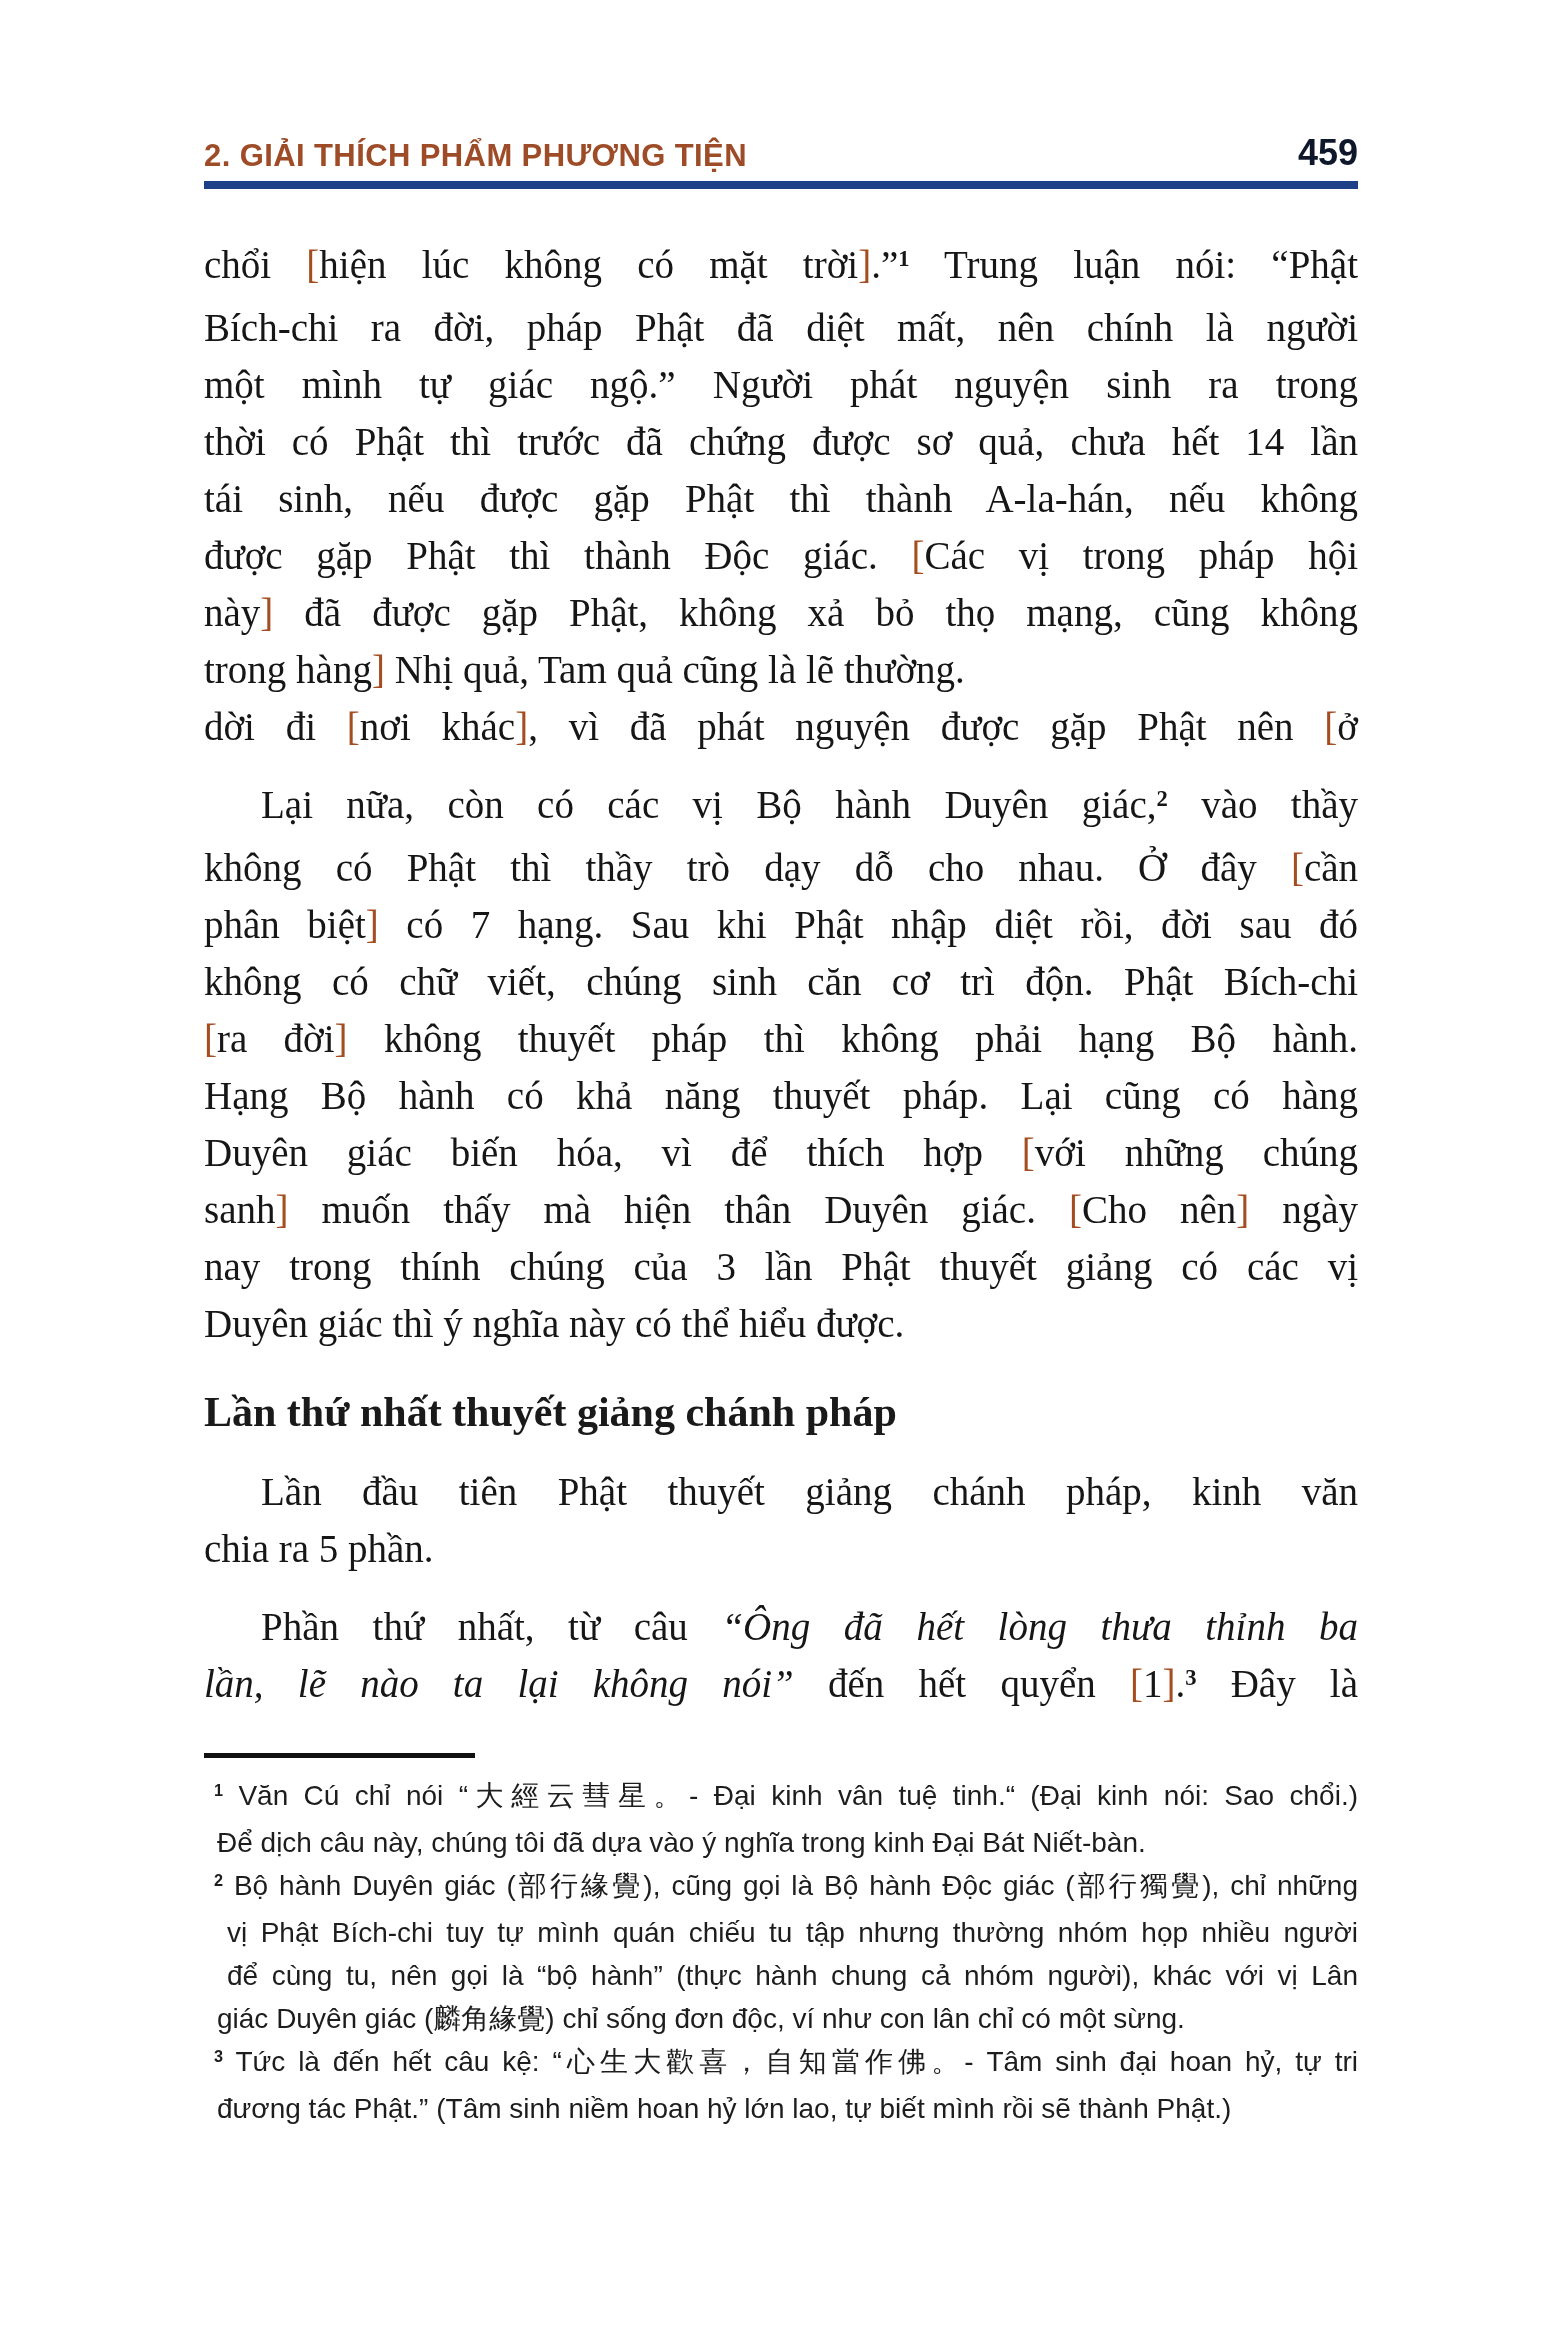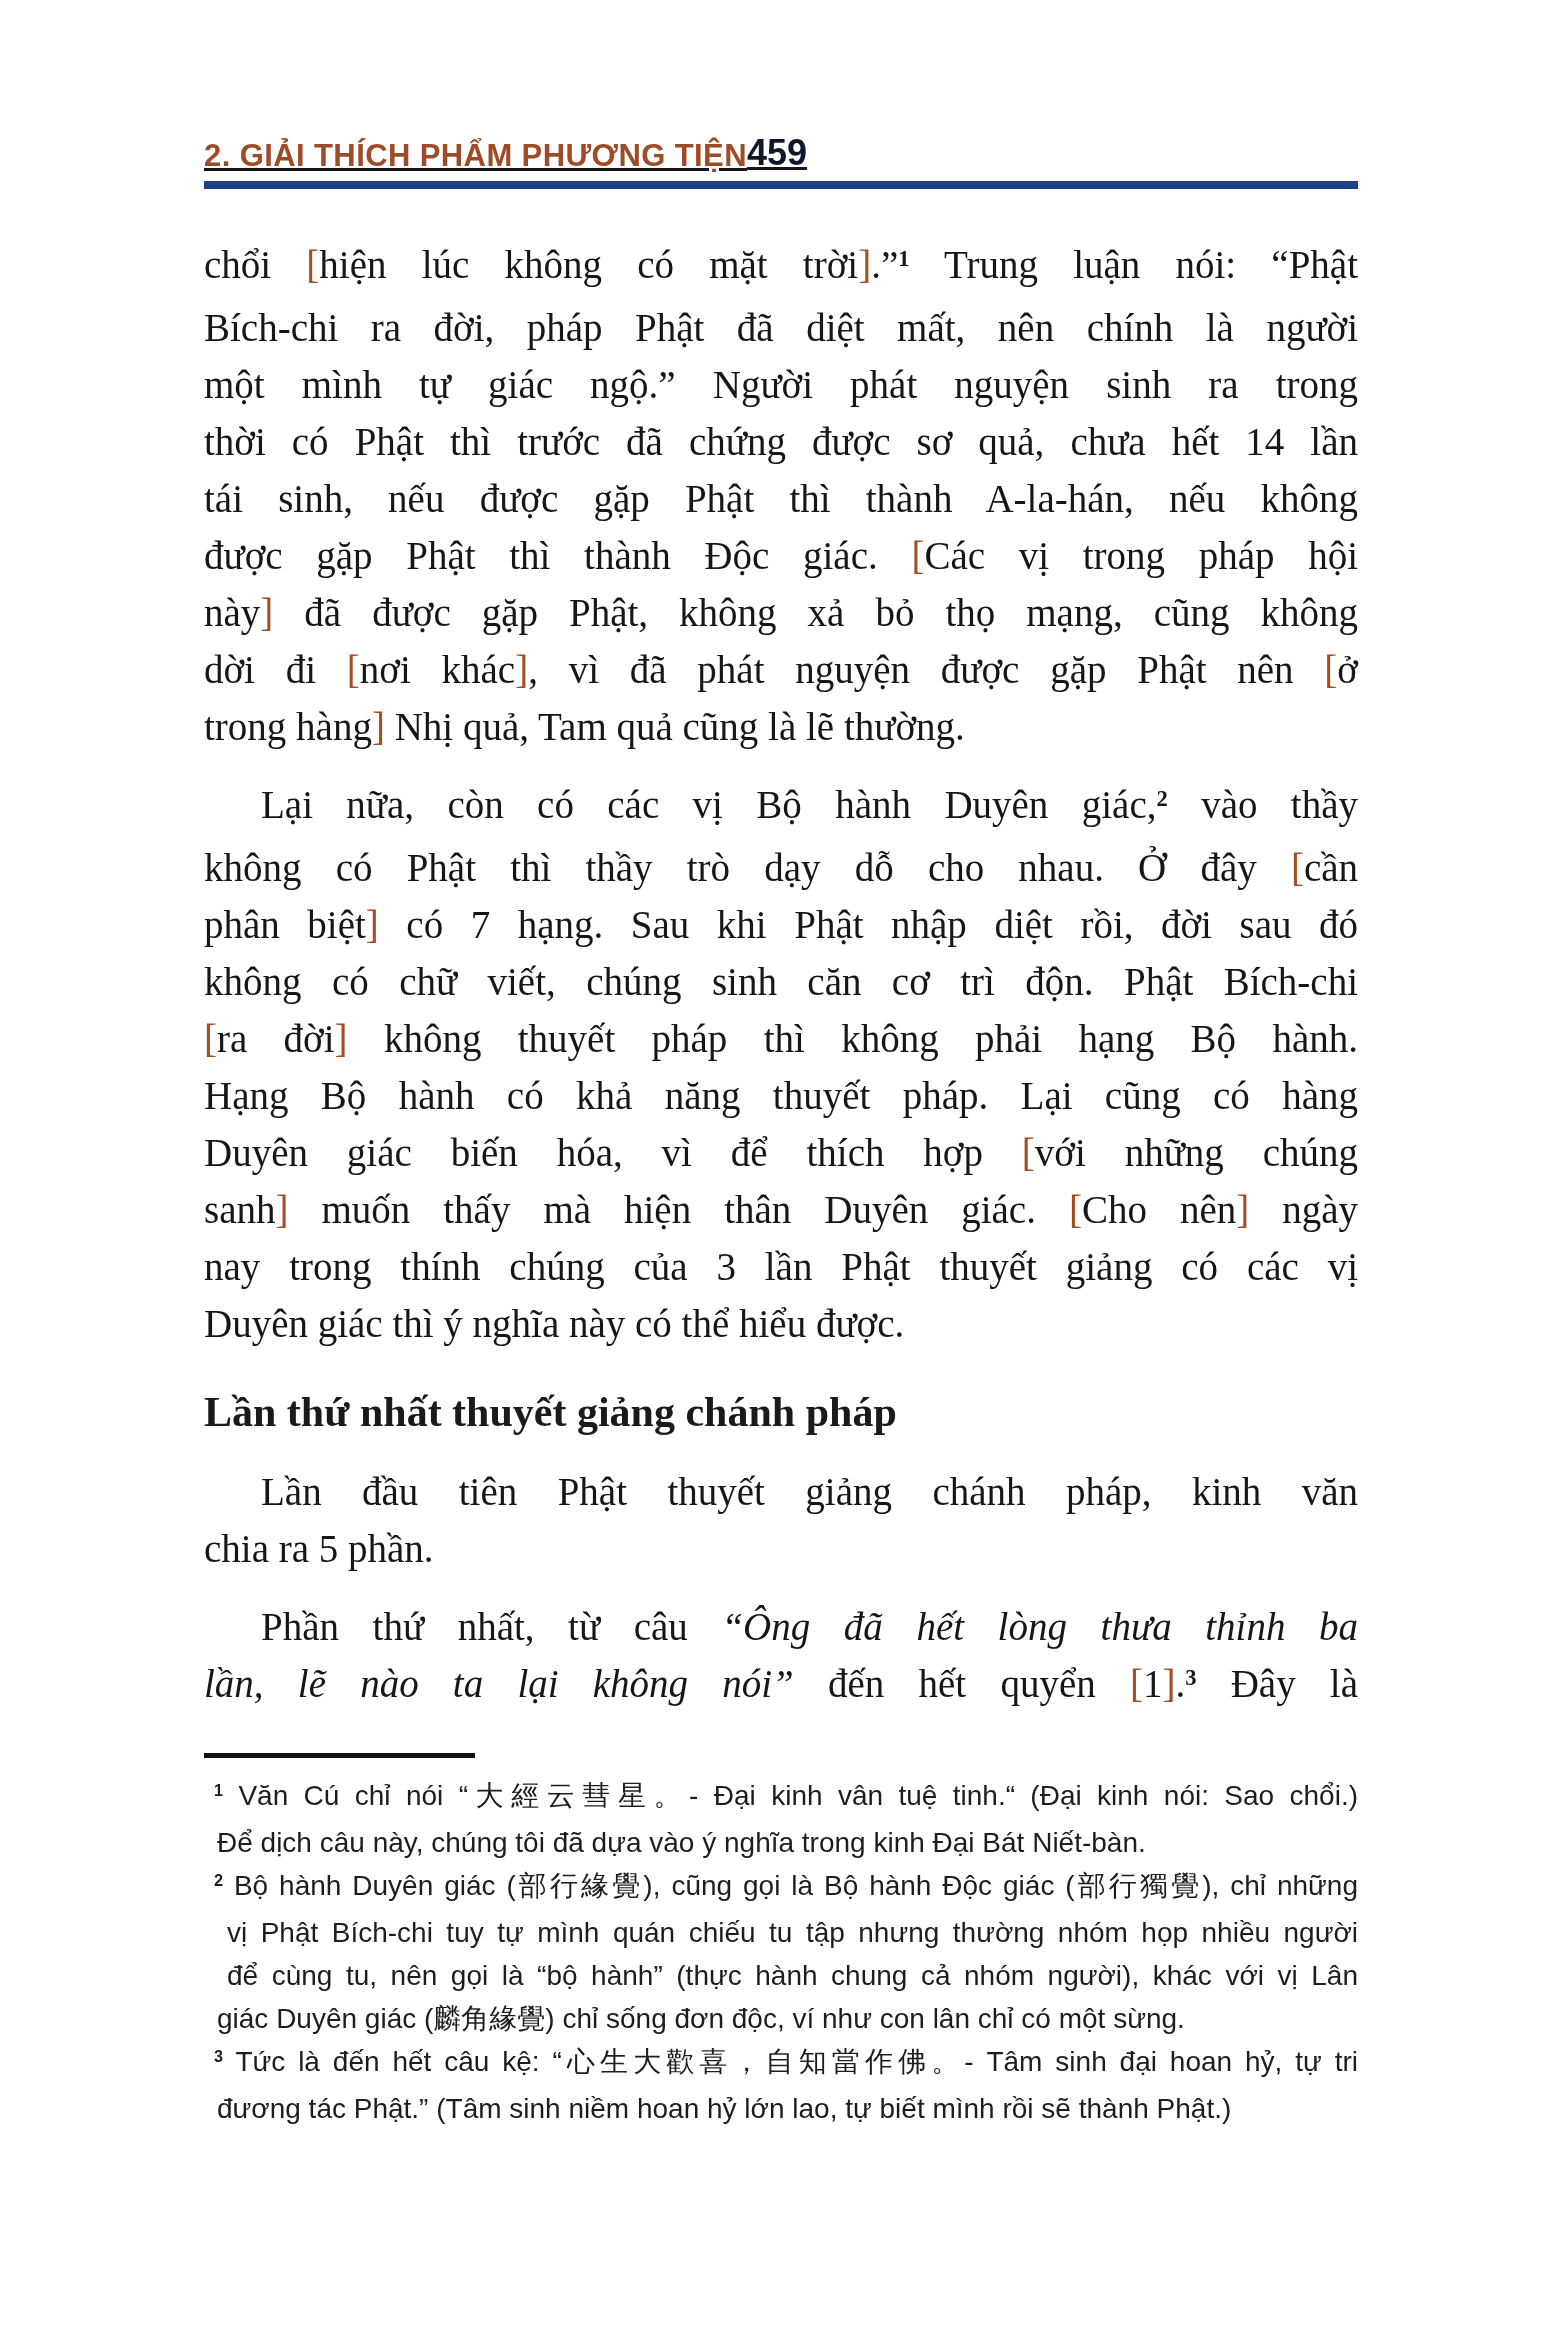--- a/index.html
+++ b/index.html
@@ -1,21 +1,21 @@
 <!DOCTYPE html>
 <html style="font-size:14px"><head>
 <meta charset="utf-8">
 <style>
   html,body{margin:0;padding:0;background:#e8e8e8;}
   .page{position:relative;width:1561px;height:2342px;background:#ffffff;margin:0 auto;
         font-family:"Liberation Serif","DejaVu Serif",serif;color:#161616;overflow:hidden;}
   .content{position:absolute;left:204px;top:127px;width:1154px;}
 
   
-  .hdr{display:flex;align-items:flex-end;height:47px;text-decoration:underline;}
+  .hdr{display:flex;justify-content:space-between;align-items:flex-end;height:47px;}
   .hdr-title{font-family:"Liberation Sans","DejaVu Sans",sans-serif;font-weight:700;
              font-size:31px;letter-spacing:0.4px;color:#9E4C27;}
   .hdr-page{font-family:"Liberation Sans","DejaVu Sans",sans-serif;font-weight:700;
             font-size:36px;color:#0f172a;}
   .hdr-rule{margin-top:7px;height:7.8px;background:#1E4087;}
 
   
   .body-text{margin-top:47px;font-size:39px;line-height:57px;}
   .para{margin:0 0 21px 0;}
   .line{text-align:justify;text-align-last:auto;}
@@ -50,22 +50,22 @@
 
     <div class="body-text" id="body-blocks">
         <div class="para">
           <div class="line j"><span class="s-n">chổi </span><span class="s-b">[</span><span class="s-n">hiện lúc không có mặt trời</span><span class="s-b">]</span><span class="s-n">.”</span><span class="s-sup">1</span><span class="s-n"> Trung luận nói: “Phật</span></div>
           <div class="line j"><span class="s-n">Bích-chi ra đời, pháp Phật đã diệt mất, nên chính là người</span></div>
           <div class="line j"><span class="s-n">một mình tự giác ngộ.” Người phát nguyện sinh ra trong</span></div>
           <div class="line j"><span class="s-n">thời có Phật thì trước đã chứng được sơ quả, chưa hết 14 lần</span></div>
           <div class="line j"><span class="s-n">tái sinh, nếu được gặp Phật thì thành A-la-hán, nếu không</span></div>
           <div class="line j"><span class="s-n">được gặp Phật thì thành Độc giác. </span><span class="s-b">[</span><span class="s-n">Các vị trong pháp hội</span></div>
           <div class="line j"><span class="s-n">này</span><span class="s-b">]</span><span class="s-n"> đã được gặp Phật, không xả bỏ thọ mạng, cũng không</span></div>
+          <div class="line"><span class="s-n">trong hàng</span><span class="s-b">]</span><span class="s-n"> Nhị quả, Tam quả cũng là lẽ thường.</span></div>
           <div class="line j"><span class="s-n">dời đi </span><span class="s-b">[</span><span class="s-n">nơi khác</span><span class="s-b">]</span><span class="s-n">, vì đã phát nguyện được gặp Phật nên </span><span class="s-b">[</span><span class="s-n">ở</span></div>
-          <div class="line"><span class="s-n">trong hàng</span><span class="s-b">]</span><span class="s-n"> Nhị quả, Tam quả cũng là lẽ thường.</span></div>
         </div>
         <div class="para">
           <div class="line j ind"><span class="s-n">Lại nữa, còn có các vị Bộ hành Duyên giác,</span><span class="s-sup">2</span><span class="s-n"> vào thầy</span></div>
           <div class="line j"><span class="s-n">không có Phật thì thầy trò dạy dỗ cho nhau. Ở đây </span><span class="s-b">[</span><span class="s-n">cần</span></div>
           <div class="line j"><span class="s-n">phân biệt</span><span class="s-b">]</span><span class="s-n"> có 7 hạng. Sau khi Phật nhập diệt rồi, đời sau đó</span></div>
           <div class="line j"><span class="s-n">không có chữ viết, chúng sinh căn cơ trì độn. Phật Bích-chi</span></div>
           <div class="line j"><span class="s-b">[</span><span class="s-n">ra đời</span><span class="s-b">]</span><span class="s-n"> không thuyết pháp thì không phải hạng Bộ hành.</span></div>
           <div class="line j"><span class="s-n">Hạng Bộ hành có khả năng thuyết pháp. Lại cũng có hàng</span></div>
           <div class="line j"><span class="s-n">Duyên giác biến hóa, vì để thích hợp </span><span class="s-b">[</span><span class="s-n">với những chúng</span></div>
           <div class="line j"><span class="s-n">sanh</span><span class="s-b">]</span><span class="s-n"> muốn thấy mà hiện thân Duyên giác. </span><span class="s-b">[</span><span class="s-n">Cho nên</span><span class="s-b">]</span><span class="s-n"> ngày</span></div>

